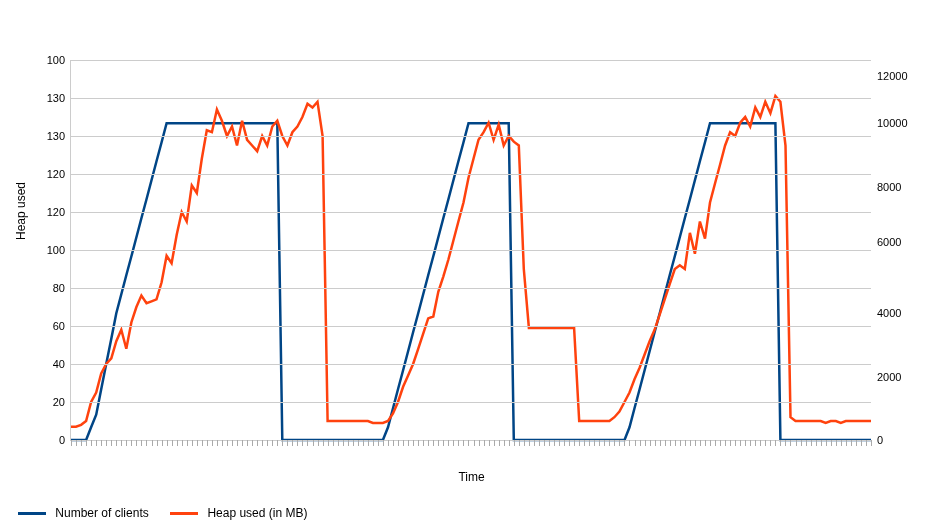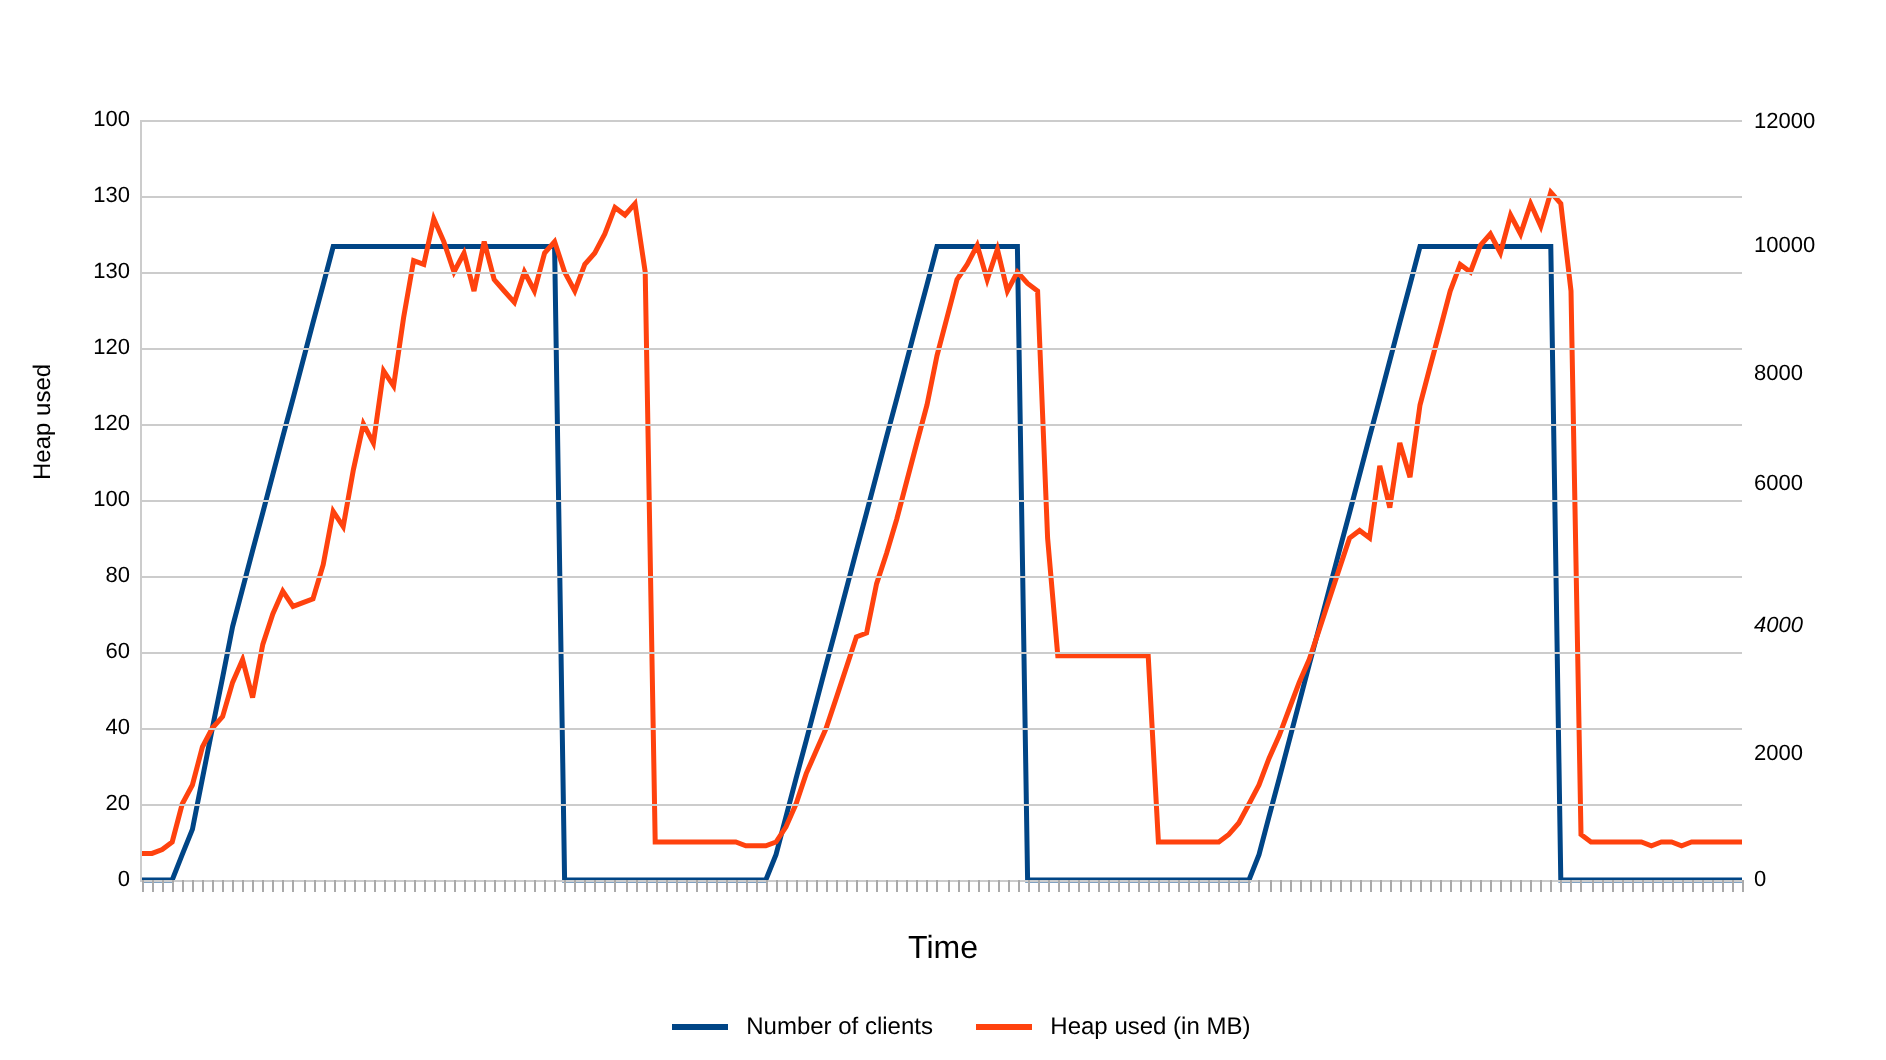--- a/index.html
+++ b/index.html
@@ -4,22 +4,22 @@
 <style>
   html,body{margin:0;padding:0;font-family:sans-serif;background:#fff;color:#000}
   .chart-wrap{width:943px;height:530px;position:relative}
   .title{text-align:center;font-size:15px;padding-top:18px}
   .plot-area{position:absolute;left:70px;top:60px;width:800px;height:380px;border-left:1px solid #ccc;border-bottom:1px solid #ccc}
   .grid-h{position:absolute;left:0;right:0;border-top:1px solid #ccc}
   .ylabel{position:absolute;left:-42px;font-size:11px;text-align:right;width:36px;transform:translateY(-50%)}
   .ylabel2{position:absolute;right:-48px;font-size:11px;text-align:left;width:42px;transform:translateY(-50%)}
   .tick{position:absolute;bottom:-6px;width:1px;height:6px;background:#aaa}
   .axis-title-y{position:absolute;left:14px;top:240px;transform:rotate(-90deg);transform-origin:left top;font-size:12px}
-  .axis-title-x{position:absolute;left:0;right:0;bottom:46px;text-align:center;font-size:16px}
-  .legend{position:absolute;left:0;right:0;bottom:10px;text-align:center;font-size:12px}
+  .axis-title-x{position:absolute;left:0;right:0;bottom:46px;text-align:center;font-size:12px}
+  .legend{position:absolute;left:0;right:0;bottom:10px;font-size:12px}
   .swatch{display:inline-block;width:28px;height:3px;vertical-align:middle;margin:0 6px 0 18px}
   svg{position:absolute;left:0;top:0;overflow:visible}
   polyline{fill:none;stroke-width:2.5}
 </style>
 </head>
 <body>
 
 <div class="chart-wrap">
   <div class="axis-title-y">Heap used</div>
 
@@ -45,25 +45,25 @@
       <div class="grid-h" style="top: 114px;"></div>
       <div class="ylabel" style="top: 114px;">120</div>
       <div class="grid-h" style="top: 76px;"></div>
       <div class="ylabel" style="top: 76px;">130</div>
       <div class="grid-h" style="top: 38px;"></div>
       <div class="ylabel" style="top: 38px;">130</div>
       <div class="grid-h" style="top: 0px;"></div>
       <div class="ylabel" style="top: 0px;">100</div>
       <div class="ylabel2" style="top: 380px;">0</div>
       <div class="ylabel2" style="top: 316.667px;">2000</div>
-      <div class="ylabel2" style="top: 253.333px; font-style: italic;">4000</div>
+      <div class="ylabel2" style="top: 253.333px;">4000</div>
       <div class="ylabel2" style="top: 182px;">6000</div>
       <div class="ylabel2" style="top: 126.667px;">8000</div>
       <div class="ylabel2" style="top: 63.3333px;">10000</div>
-      <div class="ylabel2" style="top: 1px;">12000</div>
+      <div class="ylabel2" style="top: 16px;">12000</div>
       <div class="tick" style="left: 0px;"></div>
       <div class="tick" style="left: 5.03145px;"></div>
       <div class="tick" style="left: 10.0629px;"></div>
       <div class="tick" style="left: 15.0943px;"></div>
       <div class="tick" style="left: 20.1258px;"></div>
       <div class="tick" style="left: 25.1572px;"></div>
       <div class="tick" style="left: 30.1887px;"></div>
       <div class="tick" style="left: 35.2201px;"></div>
       <div class="tick" style="left: 40.2516px;"></div>
       <div class="tick" style="left: 45.283px;"></div>

